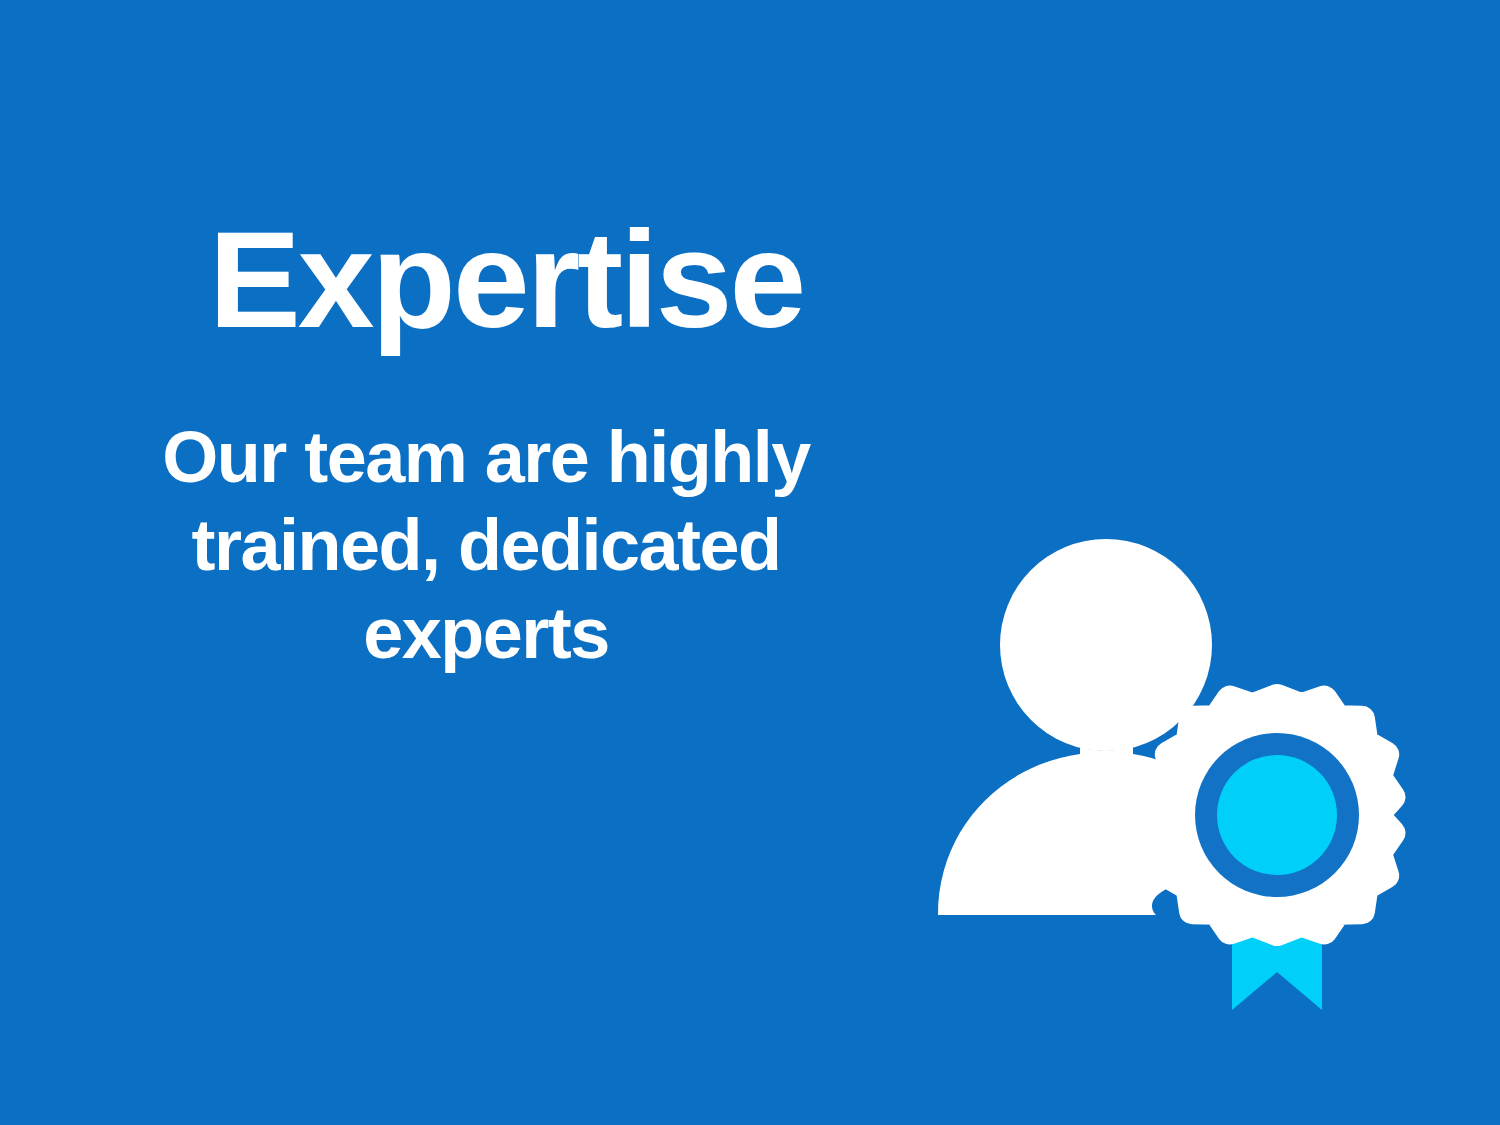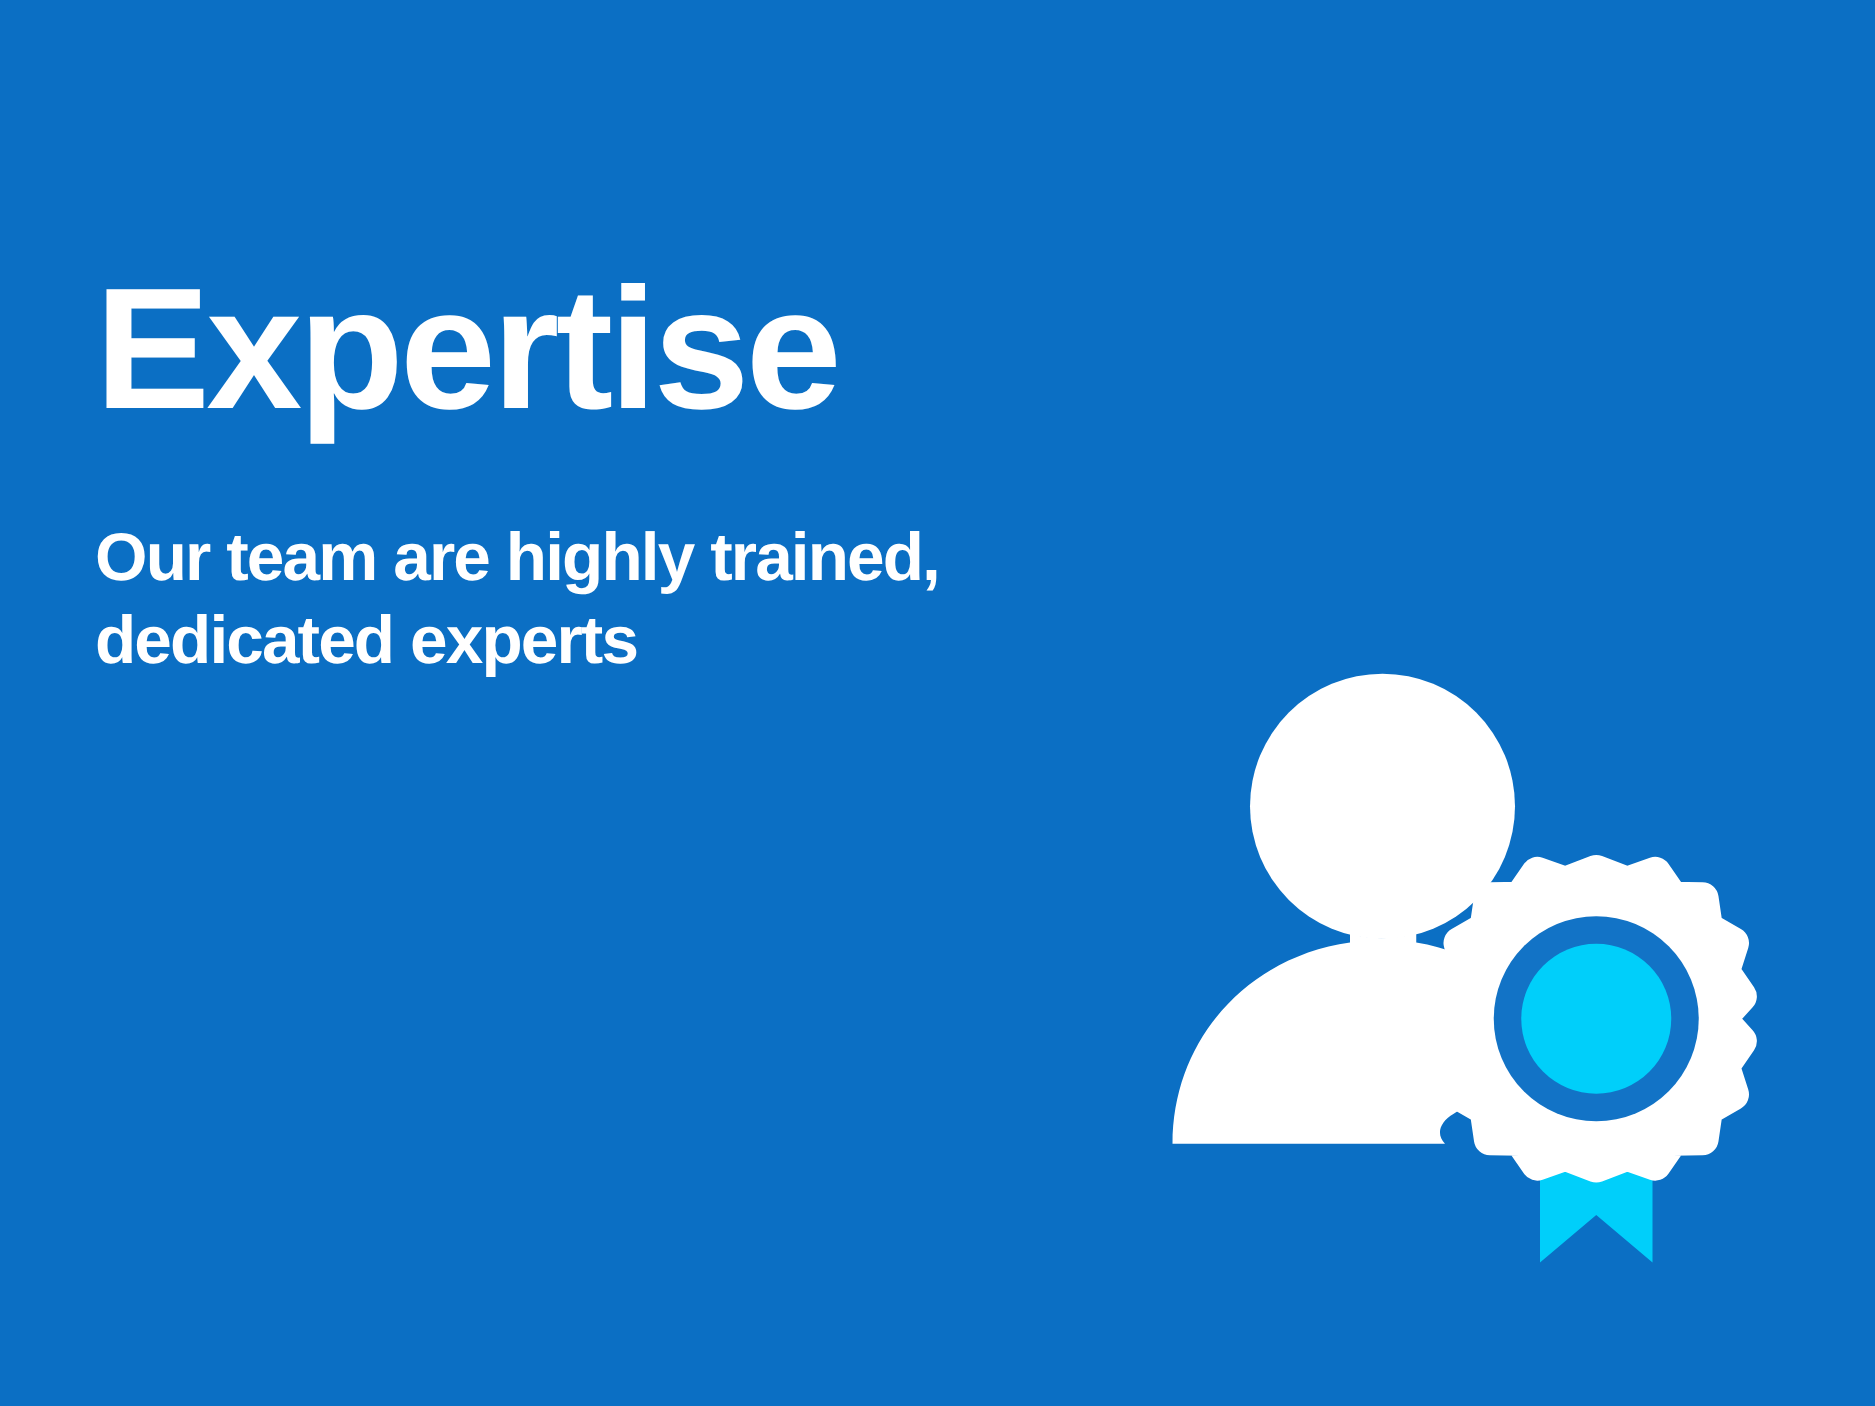--- a/index.html
+++ b/index.html
@@ -19,39 +19,40 @@
     height: 1125px;
     background: #0B6FC4;
     overflow: hidden;
   }
 
   .text-block {
     position: absolute;
     left: 76px;
     top: 210px;
     width: 860px;
+    text-align: center;
   }
 
   .headline {
     font-family: "Liberation Sans", sans-serif;
     font-weight: bold;
     font-size: 138px;
     line-height: 1.0;
     letter-spacing: -3px;
     color: #FFFFFF;
     margin: 0;
     white-space: nowrap;
   }
 
   .subhead {
     margin: 0;
     padding-top: 66px;
     font-family: "Liberation Sans", sans-serif;
     font-weight: bold;
-    font-size: 54px;
+    font-size: 72px;
     line-height: 1.22;
     letter-spacing: -1.5px;
     color: #FFFFFF;
     max-width: 820px;
   }
 
   .artwork {
     position: absolute;
     left: 905px;
     top: 500px;

